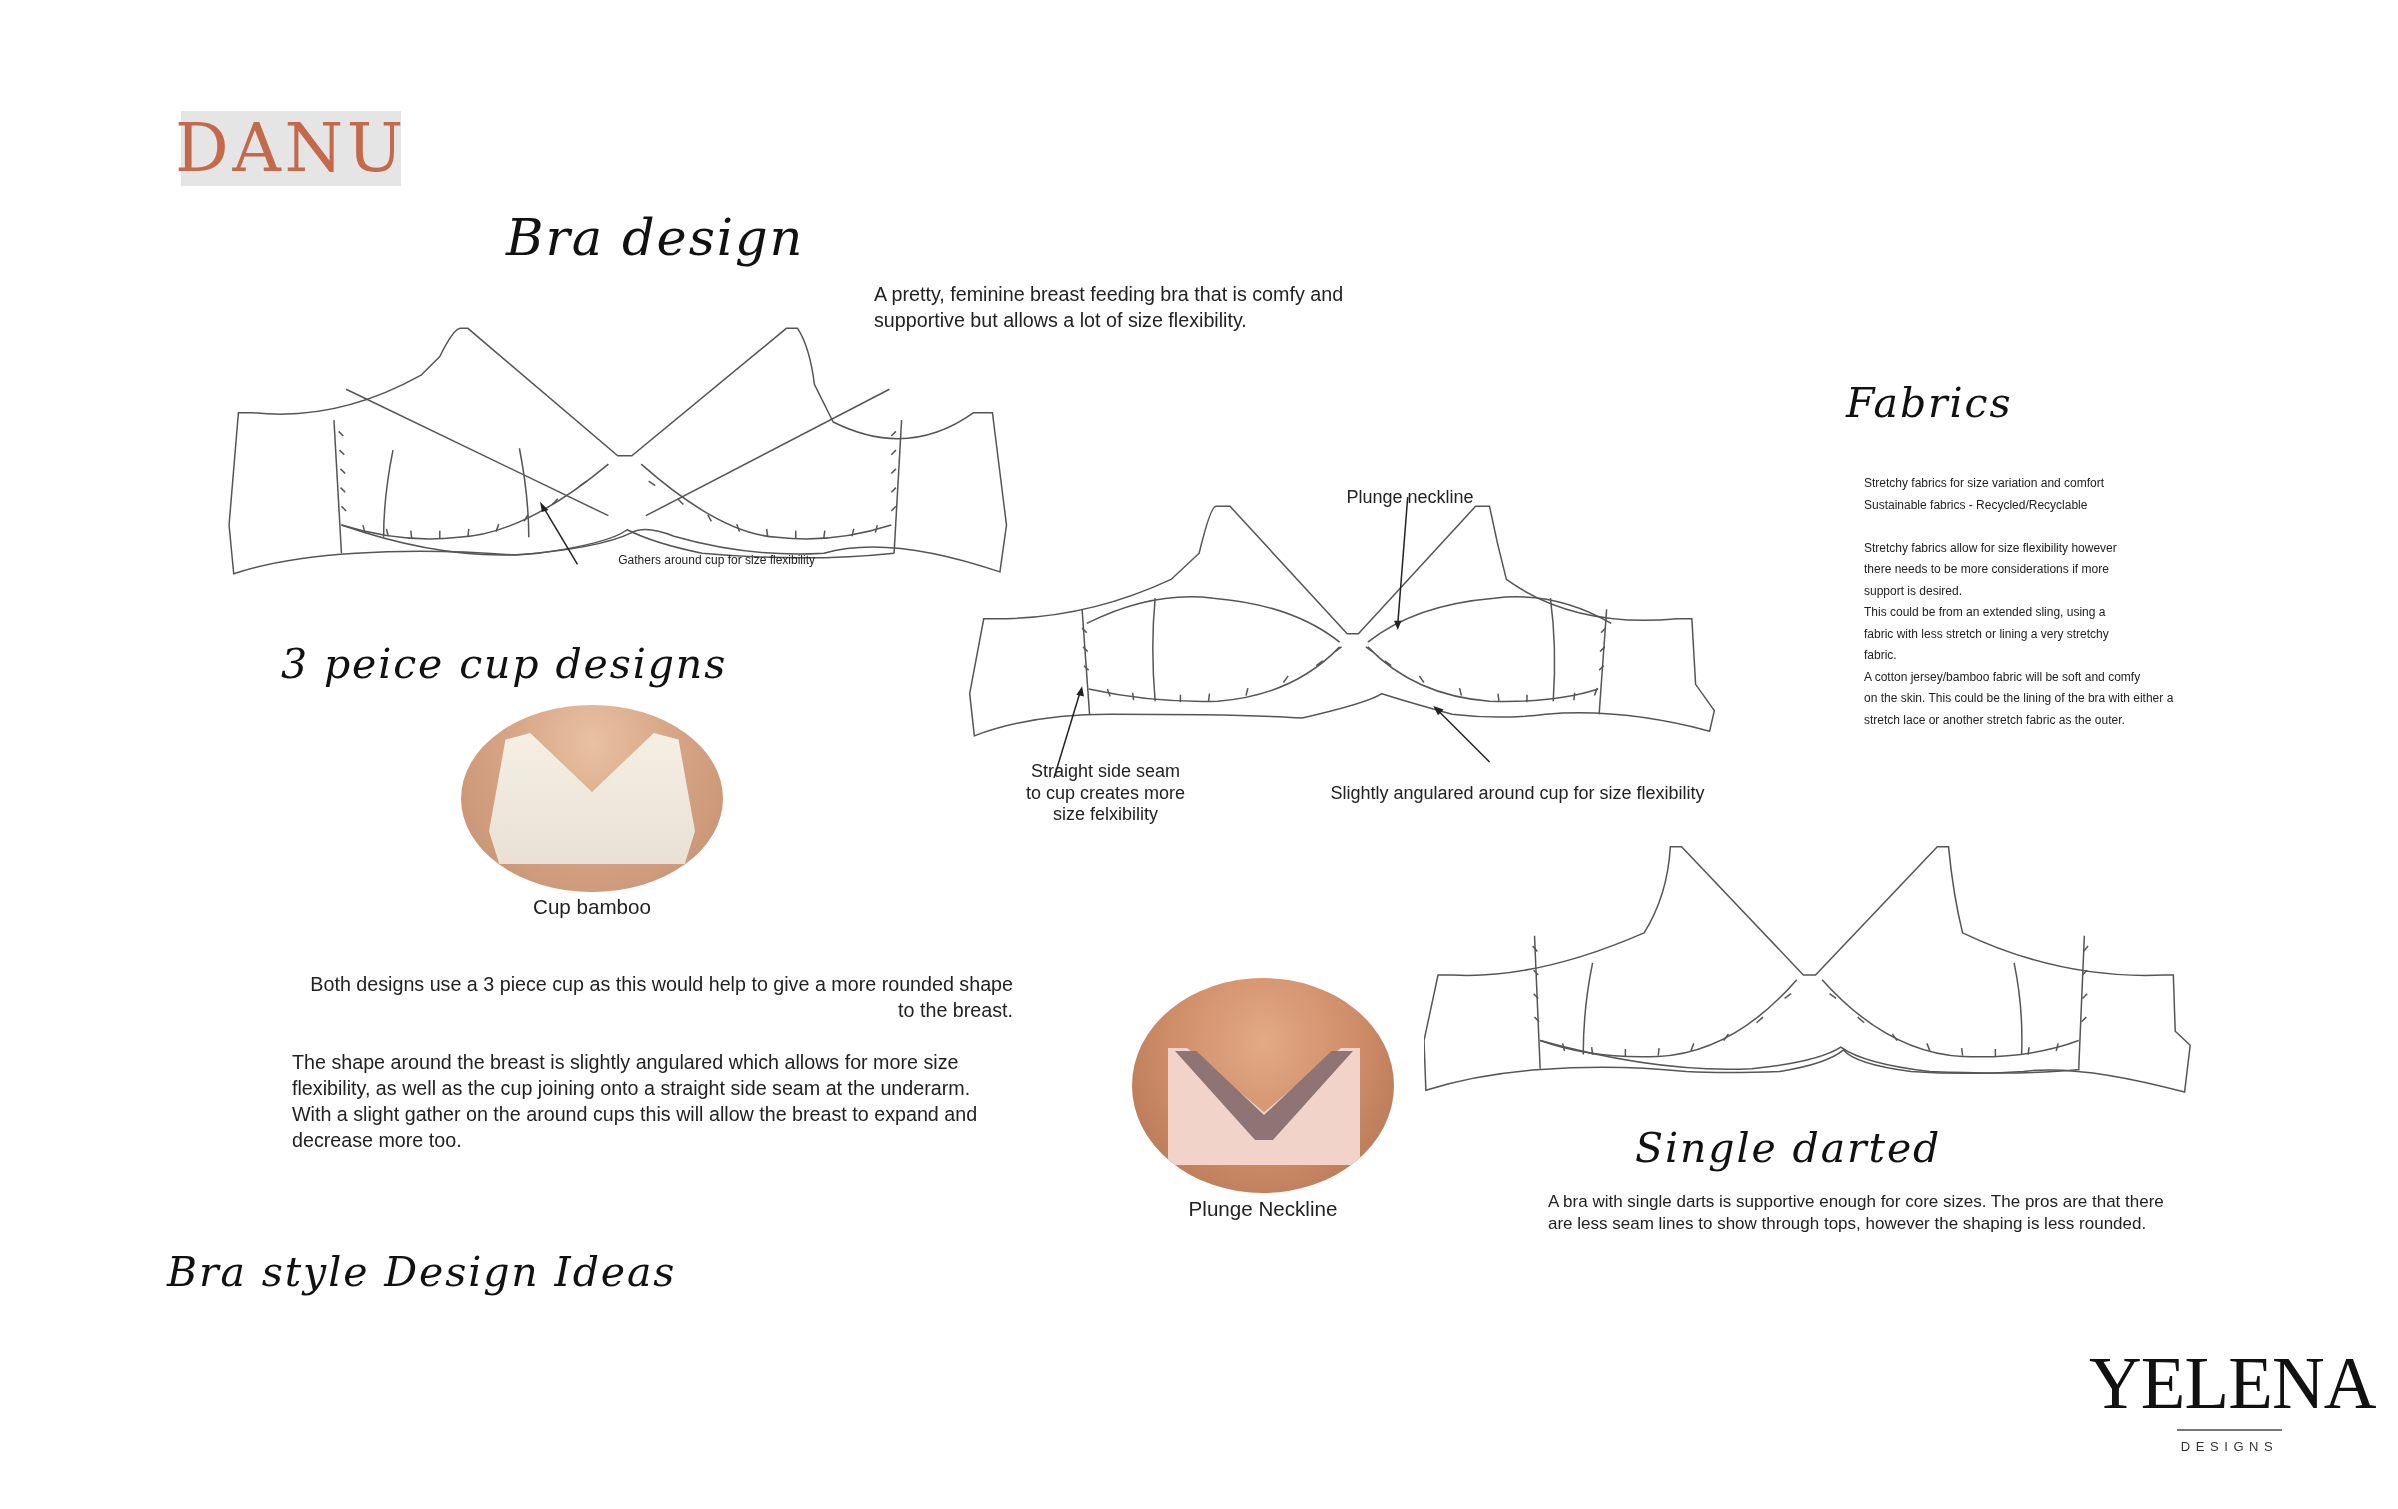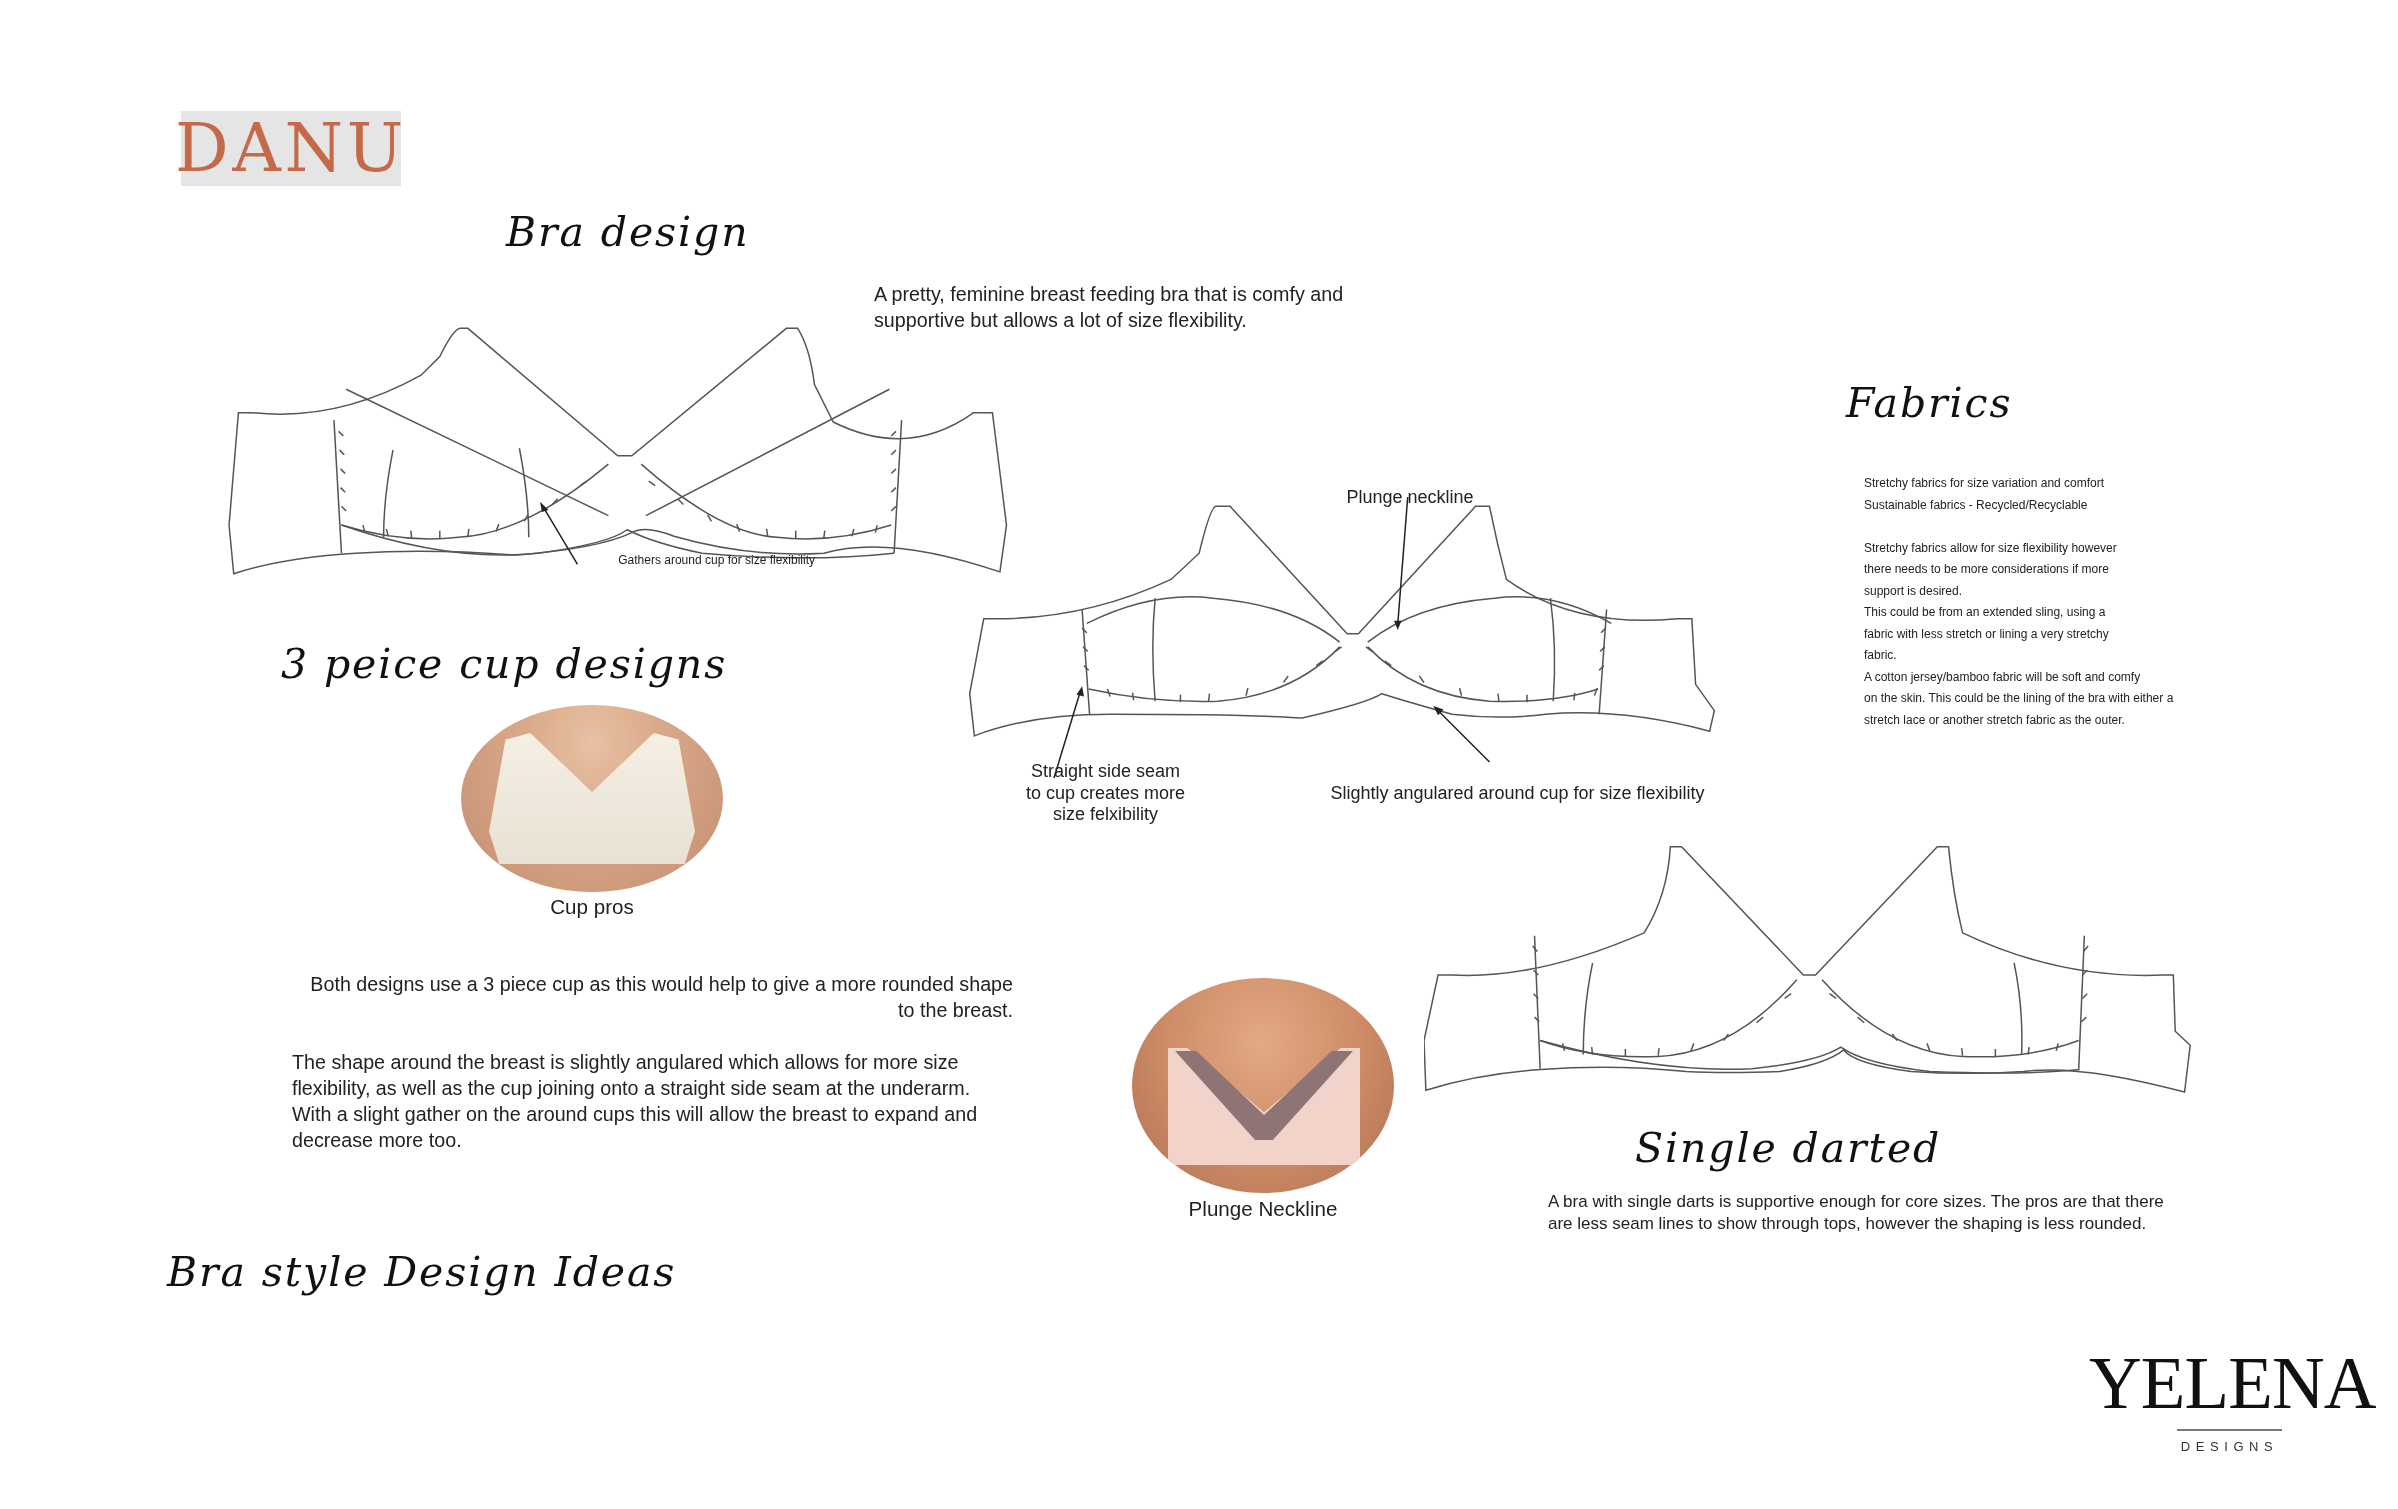--- a/index.html
+++ b/index.html
@@ -20,21 +20,21 @@
     .caption { font-size:20.6px; color:#222; text-align:center; }
     .note { font-size:17px; color:#222; line-height:20.6px; }
   </style>
 </head>
 <body>
 
 <div class="abs danu-logo">
   <span>DANU</span>
 </div>
 
-<div class="abs script" style="left:506px; top:208px; font-size:41px;">Bra design</div>
+<div class="abs script" style="left:506px; top:208px; font-size:51px;">Bra design</div>
 
 <div class="abs body-text" style="left:874px; top:281px; width:525px; font-size:19.7px; line-height:26px;">A pretty, feminine breast feeding bra that is comfy and supportive but allows a lot of size flexibility.</div>
 
 <svg class="abs drawing" style="left:215px; top:319px;" width="843" height="281" viewBox="0 0 900 300">
 
   <path d="M15 220 L25 100 L40 100 Q130 110 220 60 L240 40 Q255 10 262 10 L270 10 L430 146 L445 146 L610 10 L622 10 Q635 30 640 70 L660 110 Q740 150 810 100 L830 100 L845 220 L838 270 Q720 230 650 250 Q570 255 490 232 Q460 220 445 228 Q410 245 320 252 Q230 245 150 250 Q70 255 20 272 Z"></path>
 
   <line x1="127" y1="108" x2="135" y2="250"></line>
   <line x1="733" y1="108" x2="725" y2="250"></line>
 
@@ -83,21 +83,21 @@
   <polygon points="347,195 356,204 349,206" fill="#222"></polygon>
 </svg>
 
 <div class="abs note" style="left:403px; top:550px; width:412px; text-align:right; font-size:12px;">Gathers around cup for size flexibility</div>
 
 <div class="abs script" style="left:281px; top:640px; font-size:41px;">3 peice cup designs</div>
 
 <div class="abs photo" style="left:461px; top:705px; width:262px; height:187px; background:radial-gradient(ellipse at 50% 20%, #e9c1a3 0%, #d8a788 40%, #c48e70 100%);">
   <div class="abs" style="left:28px; top:28px; width:206px; height:131px; background:linear-gradient(180deg,#f5efe4,#e8e1d4); clip-path:polygon(8% 5%, 20% 0%, 50% 45%, 80% 0%, 92% 5%, 100% 75%, 95% 100%, 5% 100%, 0% 75%);"></div>
 </div>
-<div class="abs caption" style="left:461px; top:895px; width:262px;">Cup pros</div>
+<div class="abs caption" style="left:461px; top:895px; width:262px;">Cup bamboo</div>
 
 <div class="abs body-text" style="left:292px; top:971px; width:721px; font-size:19.7px; line-height:26px;text-align:right;">Both designs use a 3 piece cup as this would help to give a more rounded shape to the breast.</div>
 <div class="abs body-text" style="left:292px; top:1049px; width:721px; font-size:19.7px; line-height:26px;">The shape around the breast is slightly angulared which allows for more size flexibility, as well as the cup joining onto a straight side seam at the underarm. With a slight gather on the around cups this will allow the breast to expand and decrease more too.</div>
 
 <div class="abs script" style="left:167px; top:1248px; font-size:41px;">Bra style Design Ideas</div>
 
 <div class="abs note" style="left:1293px; top:487px; width:234px; text-align:center; font-size:18px;">Plunge neckline</div>
 <svg class="abs drawing" style="left:965px; top:497px;" width="843" height="281" viewBox="0 0 900 300">
   <path d="M5 210 L20 130 L35 130 Q130 130 220 88 L250 60 Q262 10 268 10 L283 10 L408 146 L420 146 L545 10 L560 10 Q568 50 578 88 Q650 140 760 130 L776 130 L780 200 L800 228 L795 250 Q700 225 620 232 Q570 238 520 232 Q460 215 445 210 Q430 220 360 236 Q300 232 155 232 Q70 232 10 255 Z"></path>
   <line x1="125" y1="120" x2="133" y2="232"></line>

